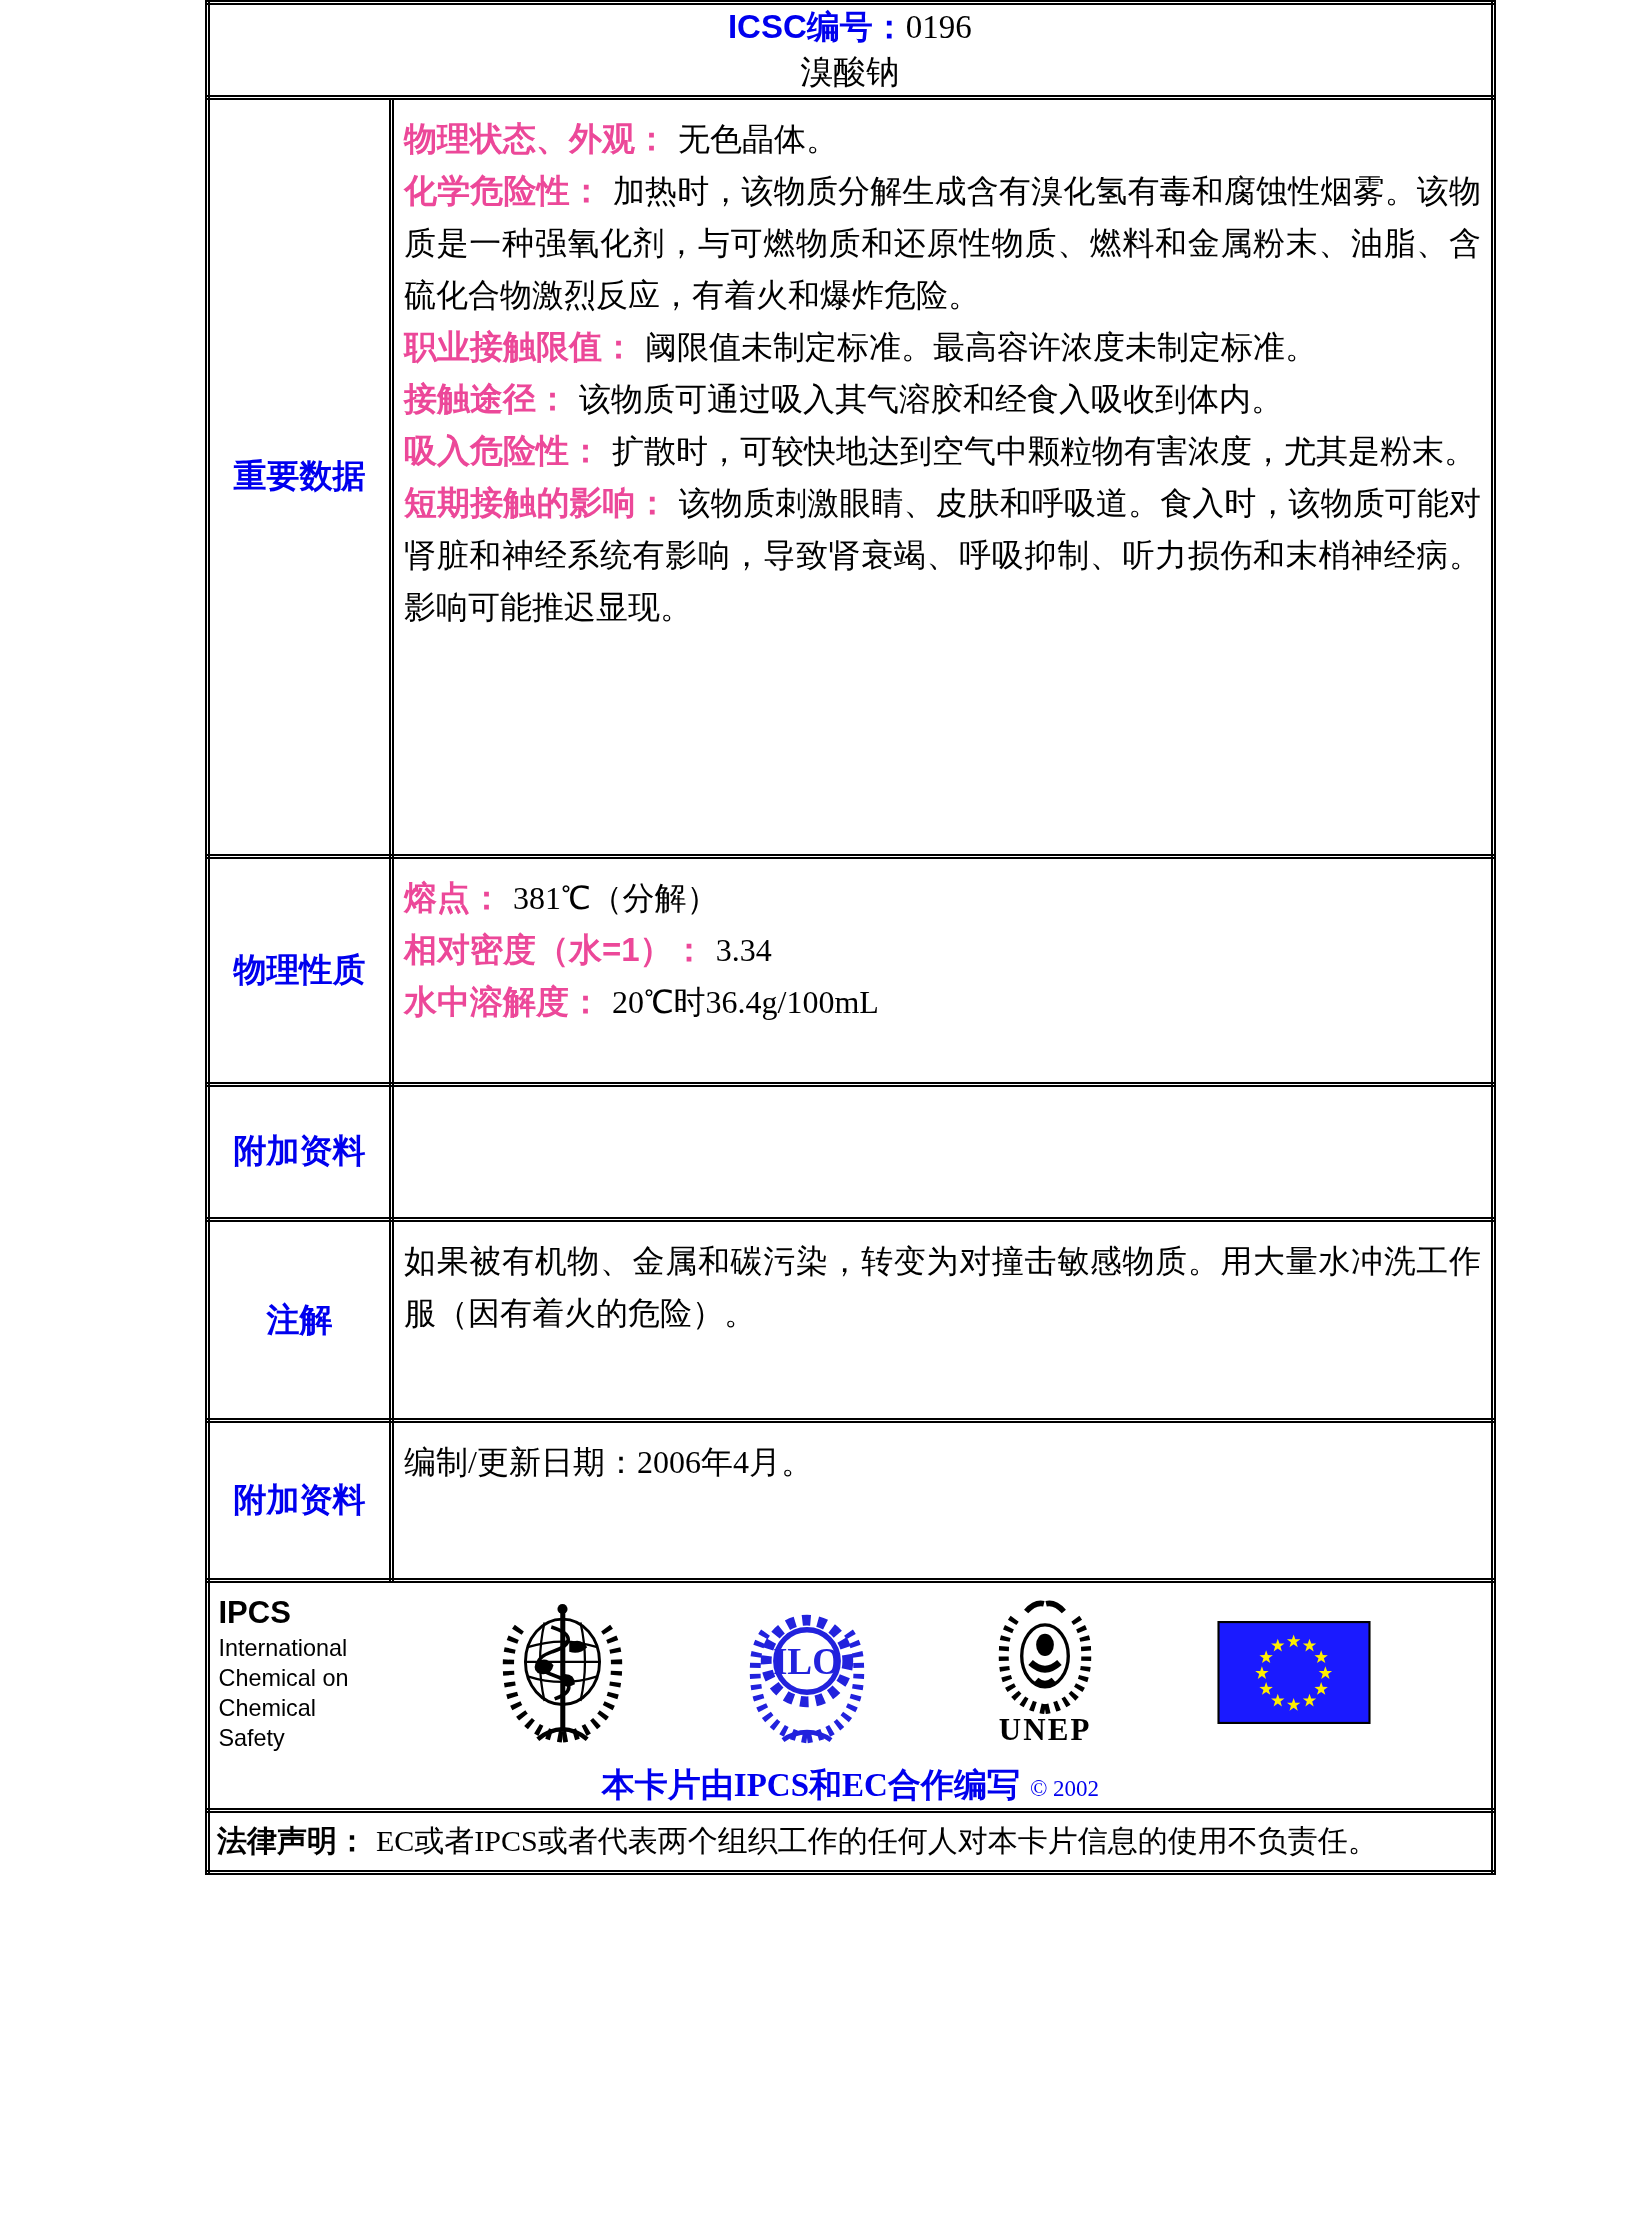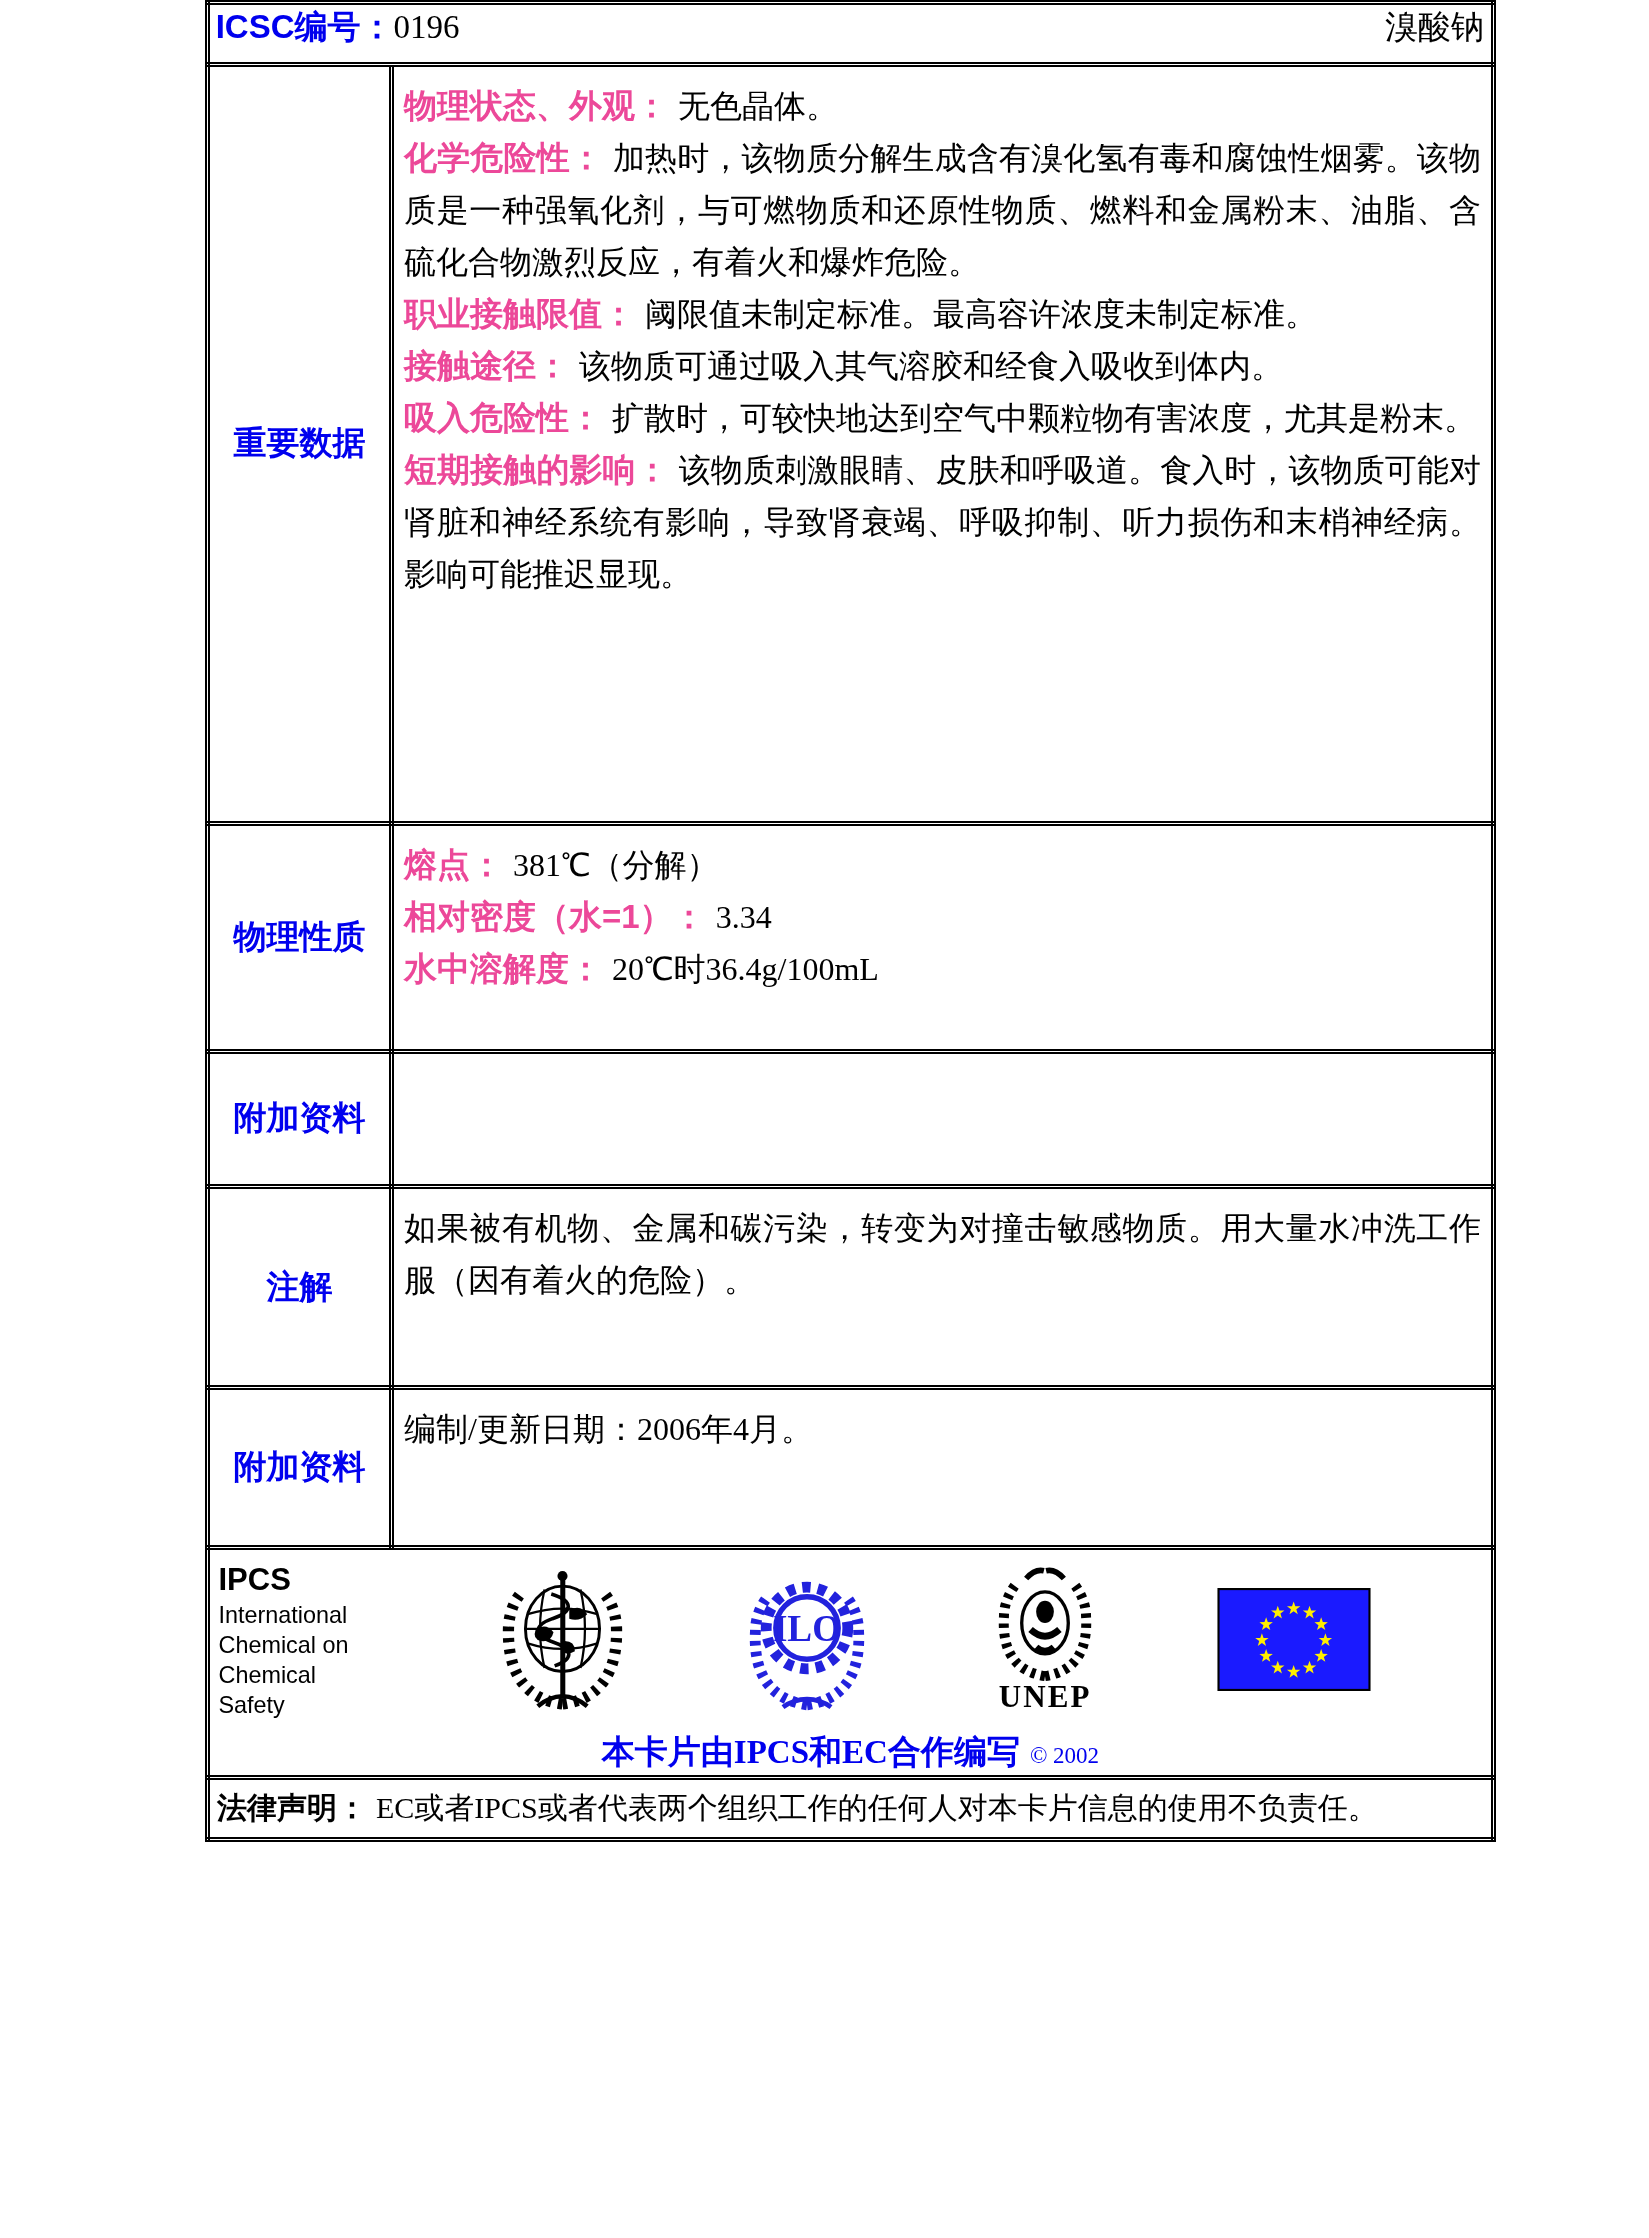--- a/index.html
+++ b/index.html
@@ -13,22 +13,22 @@
   
   tr.r-head td{height:57px;}
   tr.r-important td{height:741px;}
   tr.r-physical td{height:210px;}
   tr.r-environment td{height:118px;}
   tr.r-notes td{height:183px;}
   tr.r-additional td{height:142px;}
   tr.r-logos td{height:190px;}
   tr.r-legal td{height:57px;}
   
-  .head-flex{display:flex;justify-content:space-between;align-items:flex-start;height:100%;
-             padding:0 7px 0 5.7px;}
+  .head-flex{display:flex;justify-content:space-between;align-items:center;height:100%;
+             padding:0 7px 0 5.7px;flex-direction:column;}
   .blue-sans{color:#0000ee;font-family:"Liberation Sans",sans-serif;font-weight:bold;}
   .black-serif{color:#000;font-family:"Liberation Serif",serif;}
   .head-flex span{font-size:33px;}
   
   td.lbl{text-align:center;vertical-align:middle;color:#0000ee;
          font:bold 33px "Liberation Sans",sans-serif;}
   
   td.content{padding:12.8px 10px 0 10px;}
   p.field{margin:0;font:32px/52px "Liberation Serif",serif;color:#000;text-align:justify;}
   p.field .k{color:#ec4899;font-family:"Liberation Sans",sans-serif;font-weight:bold;

